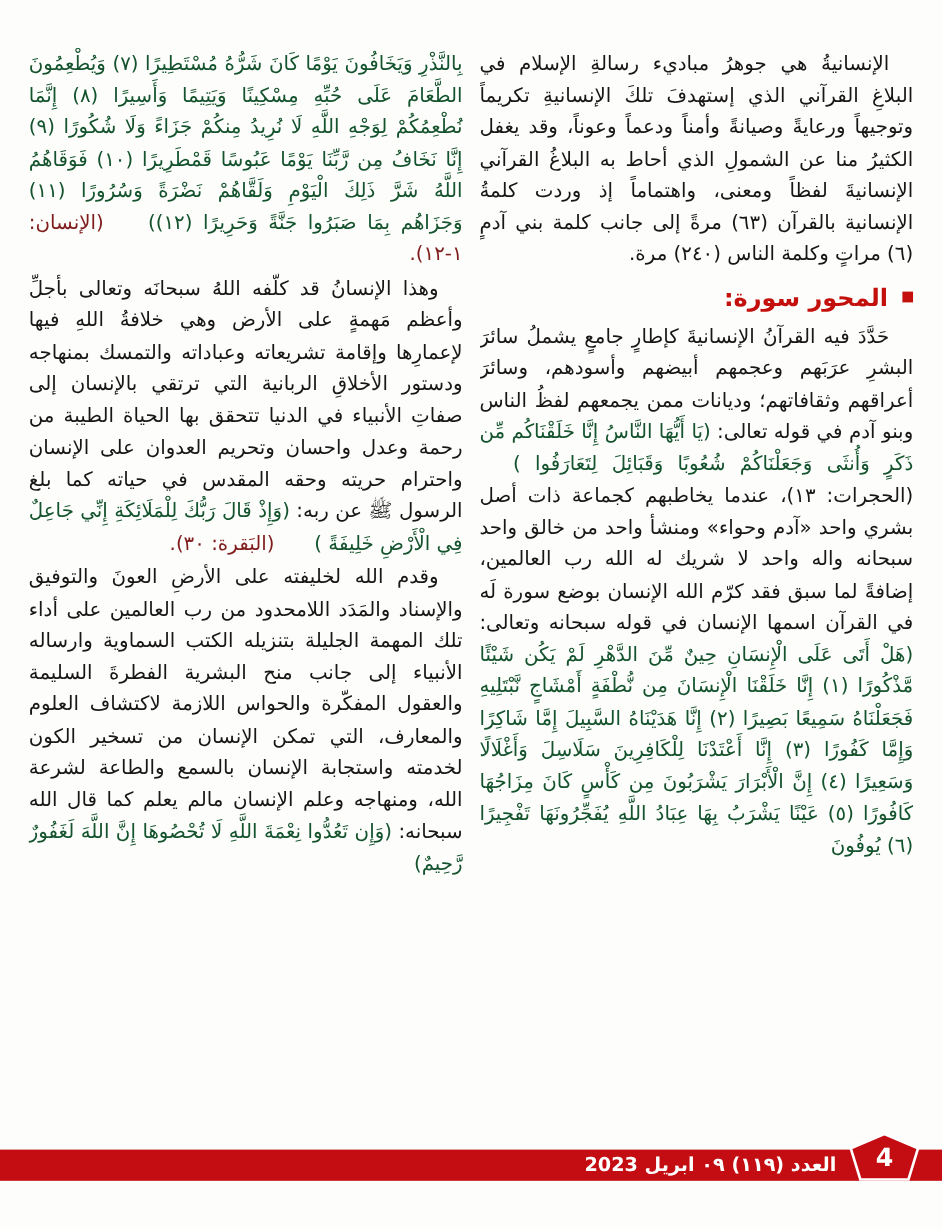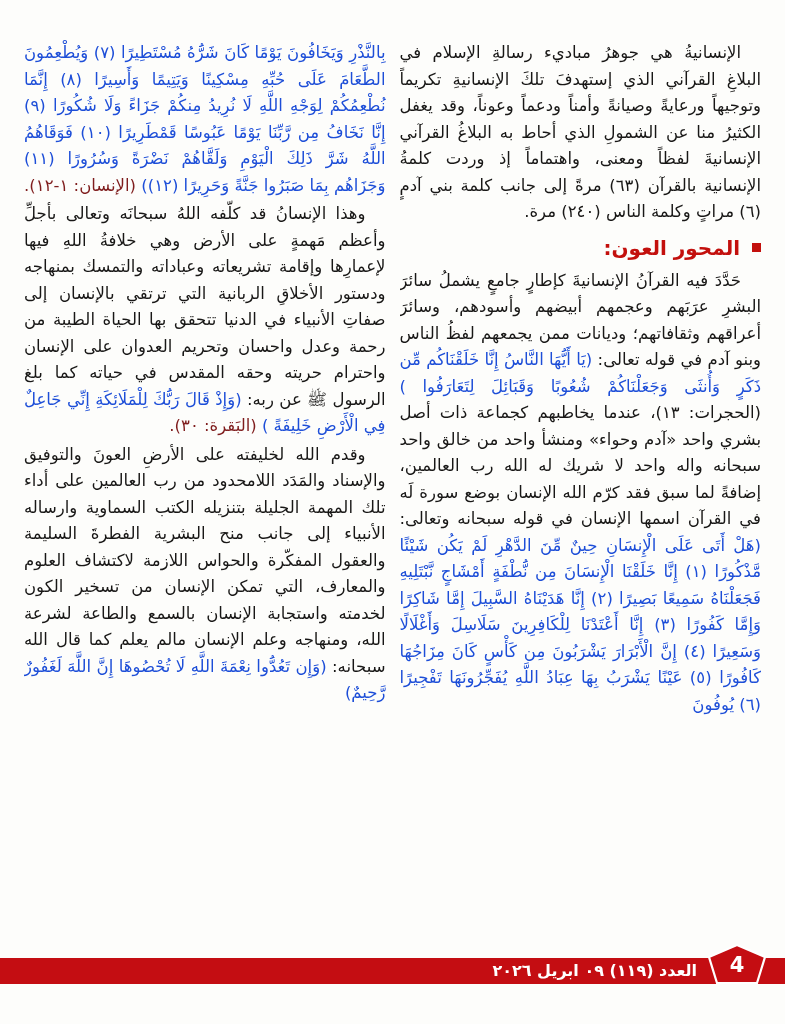--- a/index.html
+++ b/index.html
@@ -17,21 +17,21 @@
     position:absolute;top:40px;right:24px;left:24px;height:915px;
     display:flex;gap:14px;direction:rtl;overflow:hidden;
   }
   .col{
     width:362px;height:100%;overflow:hidden;
     font-size:16.5px;line-height:26.5px;
     text-align:justify;direction:rtl;
   }
   .col p{margin:0 0 2px 0;}
   .col p.indent{text-indent:20px;}
-  .verse{color:#1d4ed8;}
+  .verse{color:#14532d;margin-left:28px;}
   .ref{color:#7f1d1d;}
   .heading-line{
     display:flex;align-items:center;gap:12px;direction:rtl;
     margin:9px 0 7px 0;
   }
   .bullet-square{
     width:9px;height:9px;background:#c3100d;flex:0 0 auto;
   }
   .heading-text{
     color:#c3100d;font-weight:bold;font-size:20px;line-height:26px;
@@ -59,38 +59,38 @@
 
 <div class="page">
 
   <div class="columns">
 
     <div class="col">
       <p class="indent"><span>الإنسانيةُ هي جوهرُ مباديء رسالةِ الإسلام في البلاغِ القرآني الذي إستهدفَ تلكَ الإنسانيةِ تكريماً وتوجيهاً ورعايةً وصيانةً وأمناً ودعماً وعوناً، وقد يغفل الكثيرُ منا عن الشمولِ الذي أحاط به البلاغُ القرآني الإنسانيةَ لفظاً ومعنى، واهتماماً إذ وردت كلمةُ الإنسانية بالقرآن (٦٣) مرةً إلى جانب كلمة بني آدمٍ (٦) مراتٍ وكلمة الناس (٢٤٠) مرة.</span></p>
 
       <div class="heading-line">
         <span class="bullet-square"></span>
-        <span class="heading-text">المحور العون:</span>
+        <span class="heading-text">المحور سورة:</span>
       </div>
 
       <p class="indent"><span>حَدَّدَ فيه القرآنُ الإنسانيةَ كإطارٍ جامعٍ يشملُ سائرَ البشرِ عرَبَهم وعجمهم أبيضهم وأسودهم، وسائرَ أعراقهم وثقافاتهم؛ وديانات ممن يجمعهم لفظُ الناس وبنو آدم في قوله تعالى: </span><span class="verse">(يَا أَيُّهَا النَّاسُ إِنَّا خَلَقْنَاكُم مِّن ذَكَرٍ وَأُنثَى وَجَعَلْنَاكُمْ شُعُوبًا وَقَبَائِلَ لِتَعَارَفُوا )</span><span> (الحجرات: ١٣)، عندما يخاطبهم كجماعة ذات أصل بشري واحد «آدم وحواء» ومنشأ واحد من خالق واحد سبحانه واله واحد لا شريك له الله رب العالمين، إضافةً لما سبق فقد كرّم الله الإنسان بوضع سورة لَه في القرآن اسمها الإنسان في قوله سبحانه وتعالى: </span><span class="verse">(هَلْ أَتَى عَلَى الْإِنسَانِ حِينٌ مِّنَ الدَّهْرِ لَمْ يَكُن شَيْئًا مَّذْكُورًا (١) إِنَّا خَلَقْنَا الْإِنسَانَ مِن نُّطْفَةٍ أَمْشَاجٍ نَّبْتَلِيهِ فَجَعَلْنَاهُ سَمِيعًا بَصِيرًا (٢) إِنَّا هَدَيْنَاهُ السَّبِيلَ إِمَّا شَاكِرًا وَإِمَّا كَفُورًا (٣) إِنَّا أَعْتَدْنَا لِلْكَافِرِينَ سَلَاسِلَ وَأَغْلَالًا وَسَعِيرًا (٤) إِنَّ الْأَبْرَارَ يَشْرَبُونَ مِن كَأْسٍ كَانَ مِزَاجُهَا كَافُورًا (٥) عَيْنًا يَشْرَبُ بِهَا عِبَادُ اللَّهِ يُفَجِّرُونَهَا تَفْجِيرًا (٦) يُوفُونَ</span></p>
     </div>
 
     <div class="col">
       <p><span class="verse">بِالنَّذْرِ وَيَخَافُونَ يَوْمًا كَانَ شَرُّهُ مُسْتَطِيرًا (٧) وَيُطْعِمُونَ الطَّعَامَ عَلَى حُبِّهِ مِسْكِينًا وَيَتِيمًا وَأَسِيرًا (٨) إِنَّمَا نُطْعِمُكُمْ لِوَجْهِ اللَّهِ لَا نُرِيدُ مِنكُمْ جَزَاءً وَلَا شُكُورًا (٩) إِنَّا نَخَافُ مِن رَّبِّنَا يَوْمًا عَبُوسًا قَمْطَرِيرًا (١٠) فَوَقَاهُمُ اللَّهُ شَرَّ ذَلِكَ الْيَوْمِ وَلَقَّاهُمْ نَضْرَةً وَسُرُورًا (١١) وَجَزَاهُم بِمَا صَبَرُوا جَنَّةً وَحَرِيرًا (١٢)) </span><span class="ref">(الإنسان: ١-١٢).</span></p>
 
       <p class="indent"><span>وهذا الإنسانُ قد كلّفه اللهُ سبحانَه وتعالى بأجلِّ وأعظم مَهمةٍ على الأرض وهي خلافةُ اللهِ فيها لإعمارِها وإقامة تشريعاته وعباداته والتمسك بمنهاجه ودستور الأخلاقِ الربانية التي ترتقي بالإنسان إلى صفاتِ الأنبياء في الدنيا تتحقق بها الحياة الطيبة من رحمة وعدل واحسان وتحريم العدوان على الإنسان واحترام حريته وحقه المقدس في حياته كما بلغ الرسول ﷺ عن ربه: </span><span class="verse">(وَإِذْ قَالَ رَبُّكَ لِلْمَلَائِكَةِ إِنِّي جَاعِلٌ فِي الْأَرْضِ خَلِيفَةً ) </span><span class="ref">(البَقرة: ٣٠).</span></p>
 
       <p class="indent"><span>وقدم الله لخليفته على الأرضِ العونَ والتوفيق والإسناد والمَدَد اللامحدود من رب العالمين على أداء تلك المهمة الجليلة بتنزيله الكتب السماوية وارساله الأنبياء إلى جانب منح البشرية الفطرةَ السليمة والعقول المفكّرة والحواس اللازمة لاكتشاف العلوم والمعارف، التي تمكن الإنسان من تسخير الكون لخدمته واستجابة الإنسان بالسمع والطاعة لشرعة الله، ومنهاجه وعلم الإنسان مالم يعلم كما قال الله سبحانه: </span><span class="verse">(وَإِن تَعُدُّوا نِعْمَةَ اللَّهِ لَا تُحْصُوهَا إِنَّ اللَّهَ لَغَفُورٌ رَّحِيمٌ)</span></p>
     </div>
 
   </div>
 
   <div class="footer-bar"></div>
-  <div class="footer-text">العدد (١١٩) ٠٩ ابريل ٢٠٢٦</div>
+  <div class="footer-text">العدد (١١٩) ٠٩ ابريل 2023</div>
 
   <div class="page-badge">
     <svg viewBox="0 0 60 40" xmlns="http://www.w3.org/2000/svg">
       <polygon points="30,1 58,13 50,39 10,39 2,13" fill="#c40d12" stroke="#ffffff" stroke-width="2.2" stroke-linejoin="miter"></polygon>
       <text class="badge-num" x="30" y="28" text-anchor="middle">4</text>
     </svg>
   </div>
 
 </div>
 

